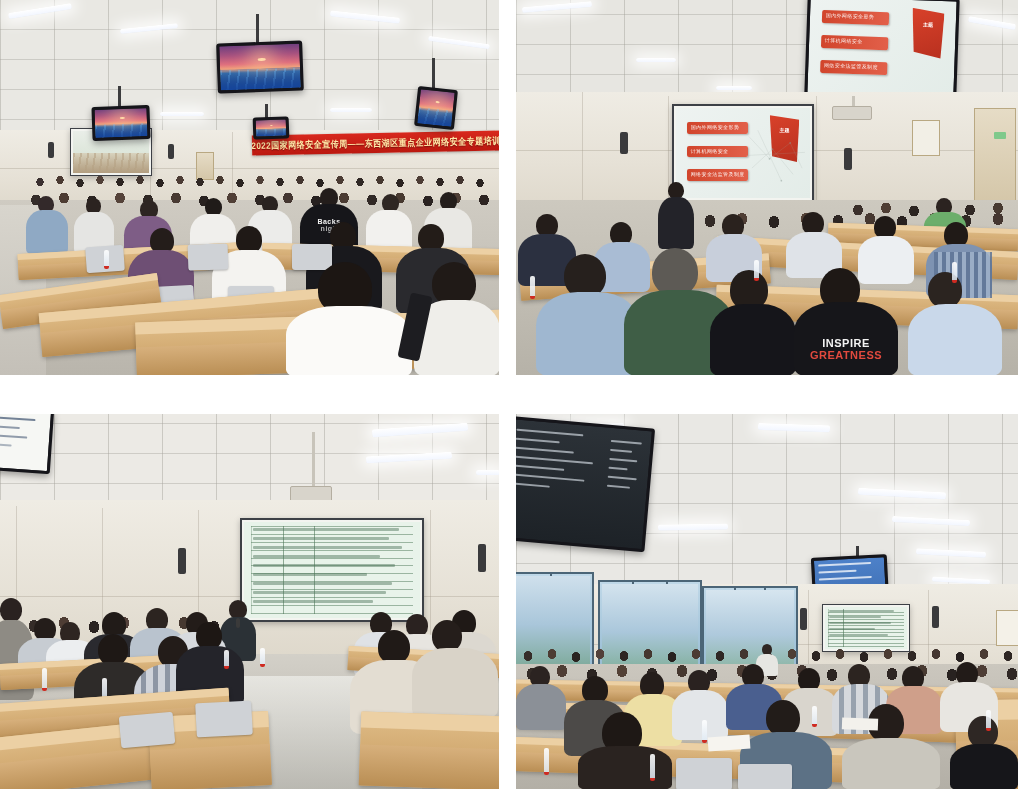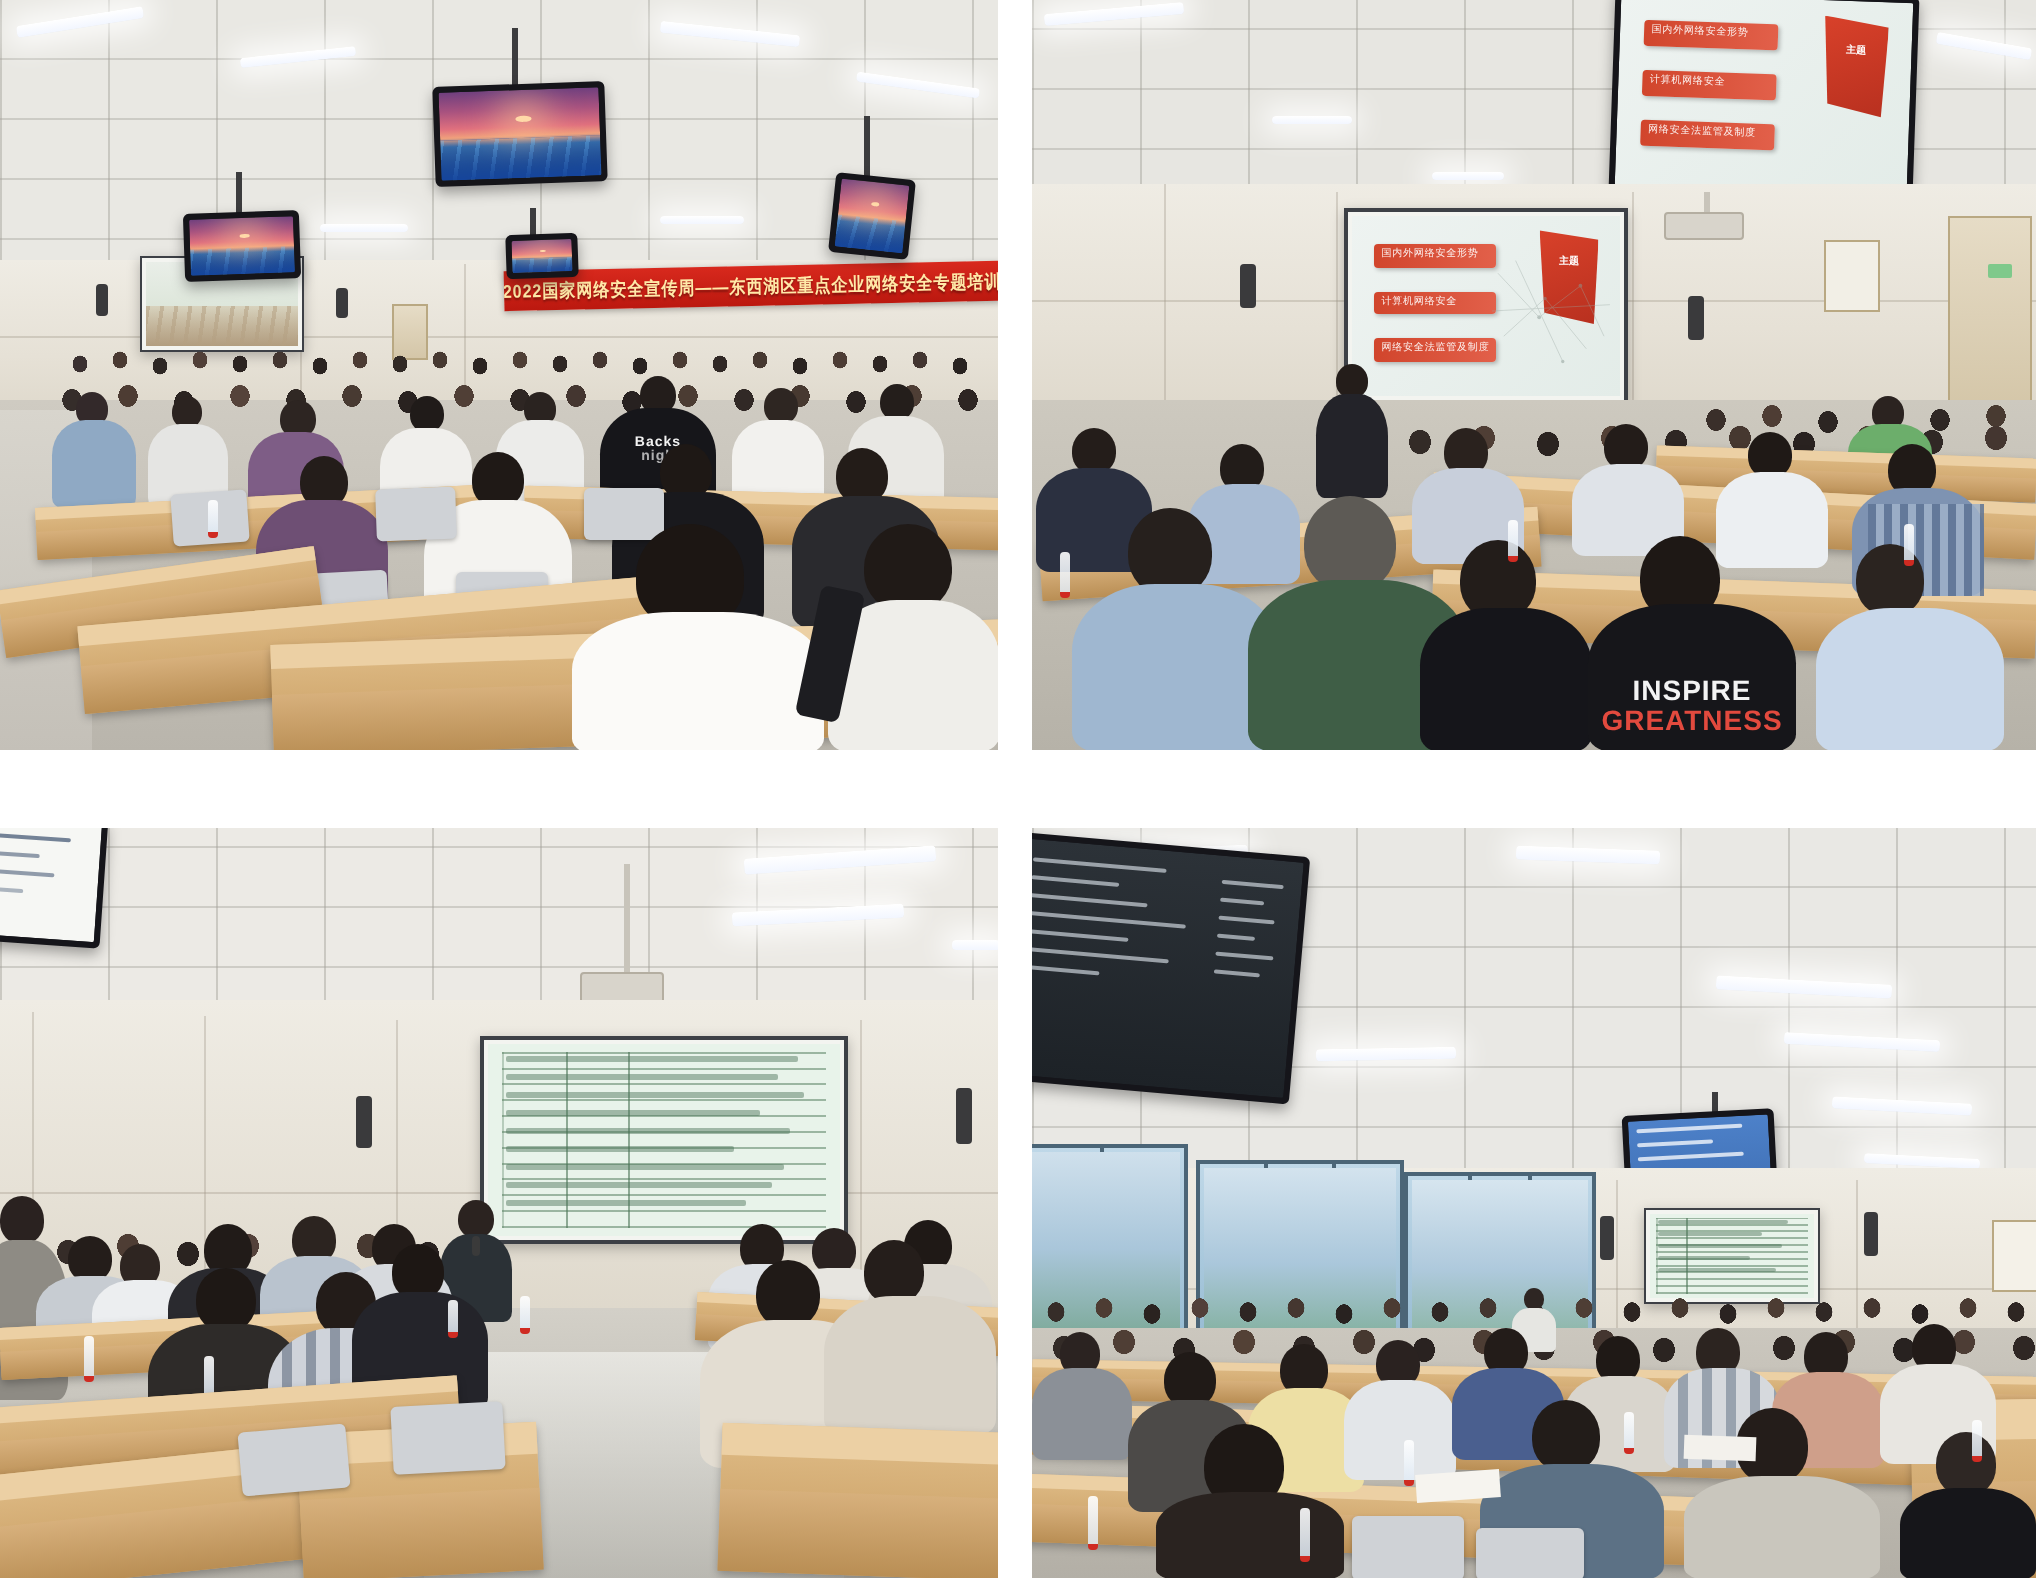--- a/index.html
+++ b/index.html
@@ -456,21 +456,21 @@
       <div class="body" style="left:20px;top:292px;width:104px;height:84px;background:#9fb7d0;"></div>
 
       <div class="head" style="left:136px;top:248px;width:46px;height:48px;background:#5d5a55;"></div>
       <div class="body" style="left:108px;top:290px;width:110px;height:86px;background:#3f5e46;"></div>
 
       <div class="head" style="left:214px;top:270px;width:38px;height:40px;background:#231d1a;"></div>
       <div class="body" style="left:194px;top:304px;width:86px;height:72px;background:#15151a;"></div>
 
       <div class="head" style="left:304px;top:268px;width:40px;height:42px;background:#1e1815;"></div>
       <div class="body" style="left:278px;top:302px;width:104px;height:74px;background:#16161a;"></div>
-      <div class="shirt-text" style="left:282px;top:338px;width:96px;font-size:14px;">
+      <div class="shirt-text" style="left:282px;top:338px;width:96px;font-size:11px;">
         <div>INSPIRE</div>
         <div class="red">GREATNESS</div>
       </div>
 
       <div class="head" style="left:412px;top:272px;width:34px;height:36px;background:#2b2420;"></div>
       <div class="body" style="left:392px;top:304px;width:94px;height:72px;background:#c9d8ea;"></div>
 
       <div class="bottle" style="left:14px;top:276px;height:20px;"></div>
       <div class="bottle" style="left:238px;top:260px;height:18px;"></div>
       <div class="bottle" style="left:436px;top:262px;height:18px;"></div>

